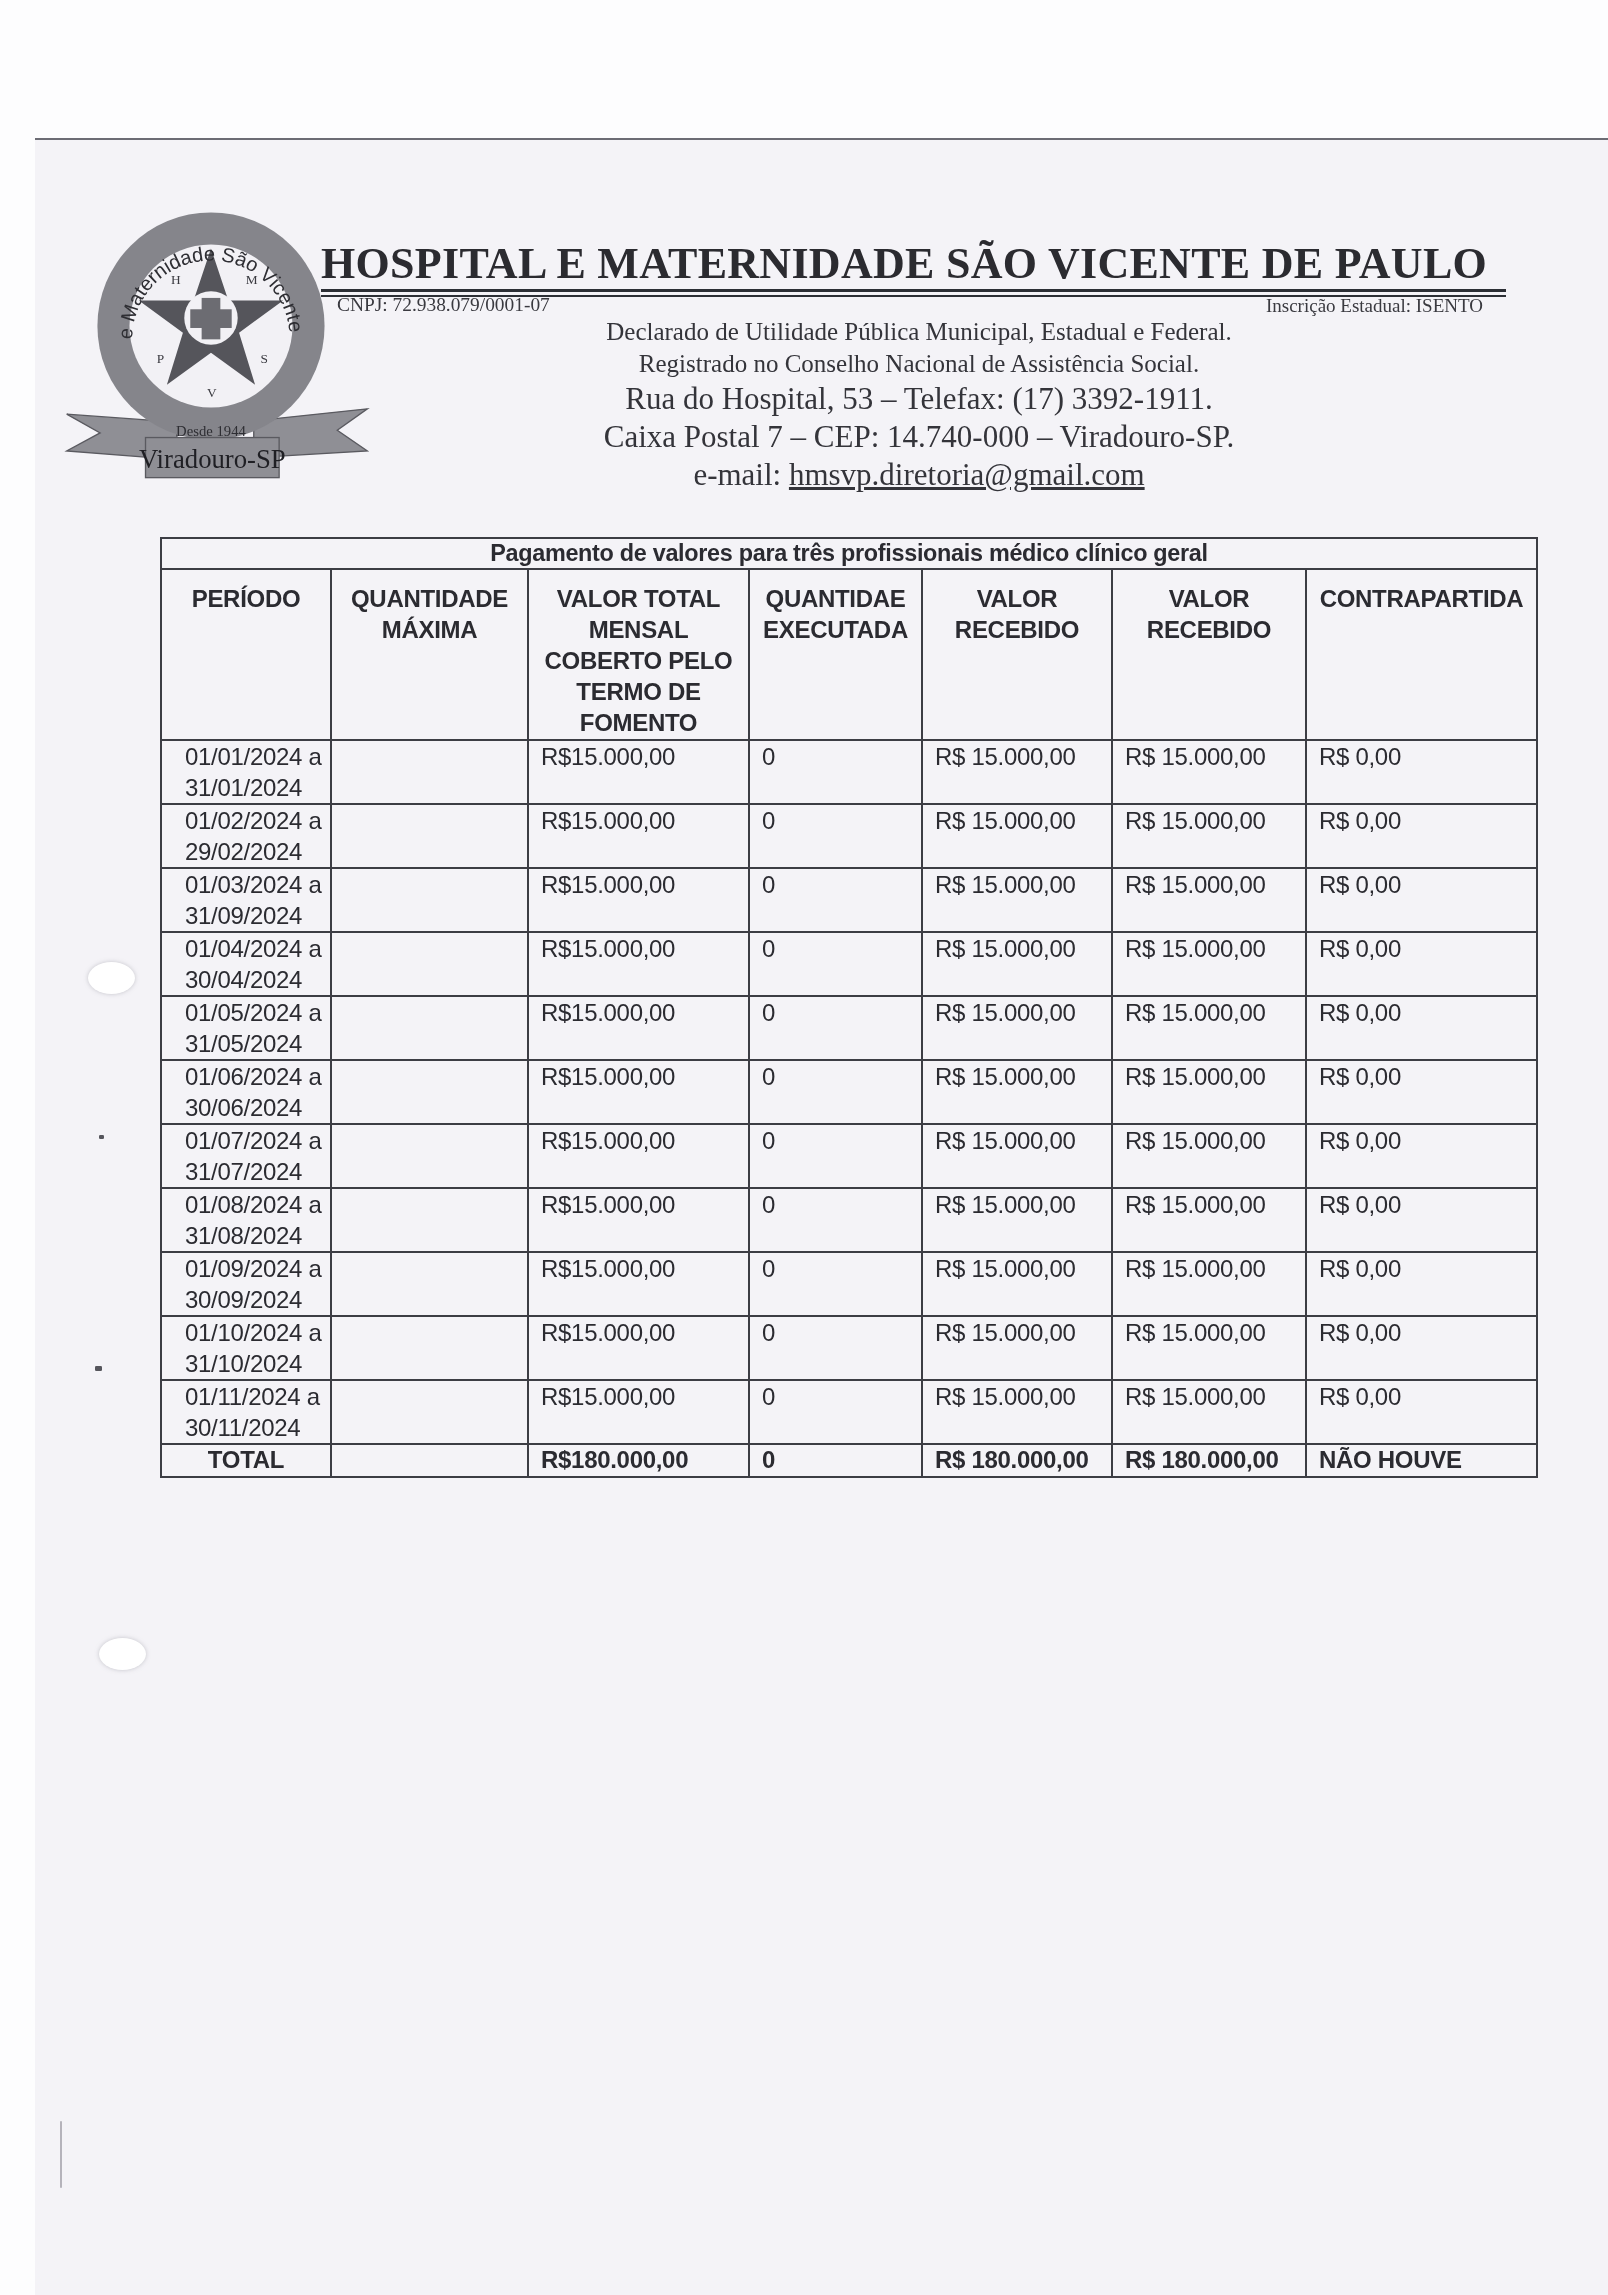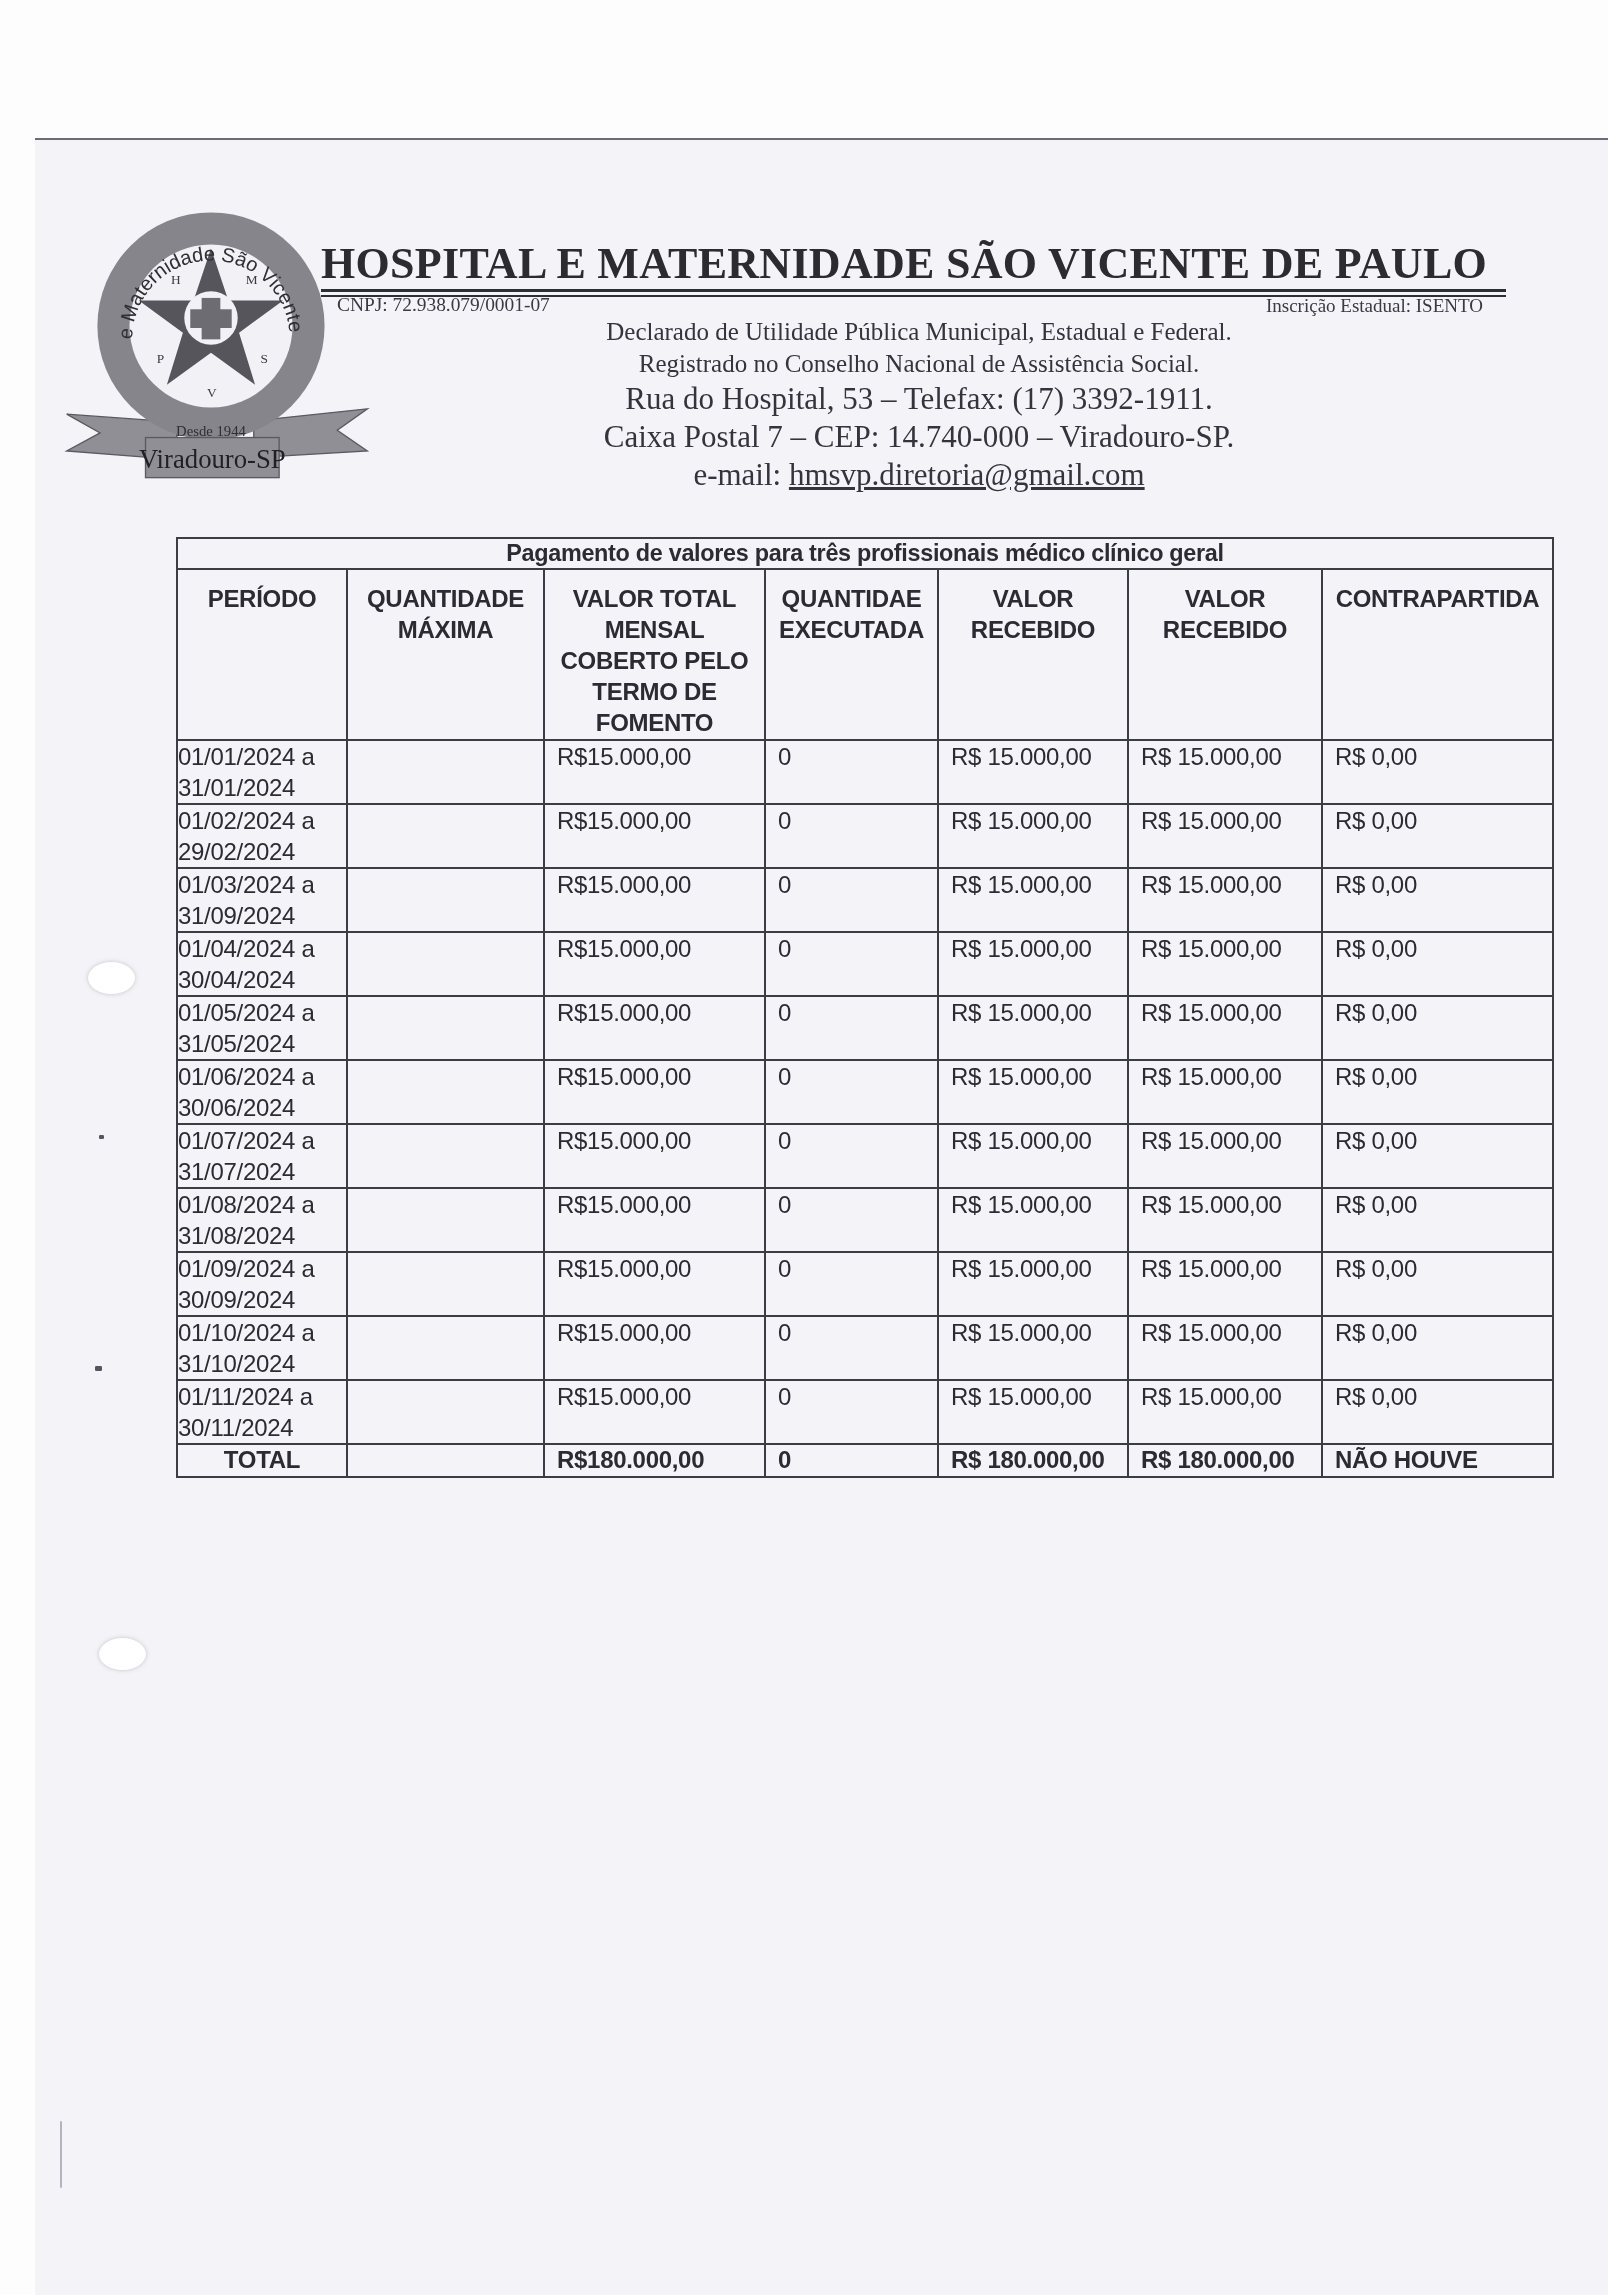--- a/index.html
+++ b/index.html
@@ -44,38 +44,38 @@
   }
   .lh-decl { top: 318px; font-size: 25px; }
   .lh-reg  { top: 350px; font-size: 25px; }
   .lh-rua  { top: 381px; font-size: 31px; }
   .lh-cx   { top: 419px; font-size: 31px; }
   .lh-mail { top: 457px; font-size: 31px; }
   .lh-mail .email { text-decoration: underline; }
 
   
   .tbl {
-    position: absolute; left: 176px; top: 537px; width: 1376px;
+    position: absolute; left: 160px; top: 537px; width: 1376px;
     border-collapse: collapse; table-layout: fixed;
     font-family: "Liberation Sans", sans-serif; color: #2b2b31;
   }
   .tbl td, .tbl th { border: 2px solid #3c3d44; padding: 0; vertical-align: top; }
   .tbl .caption-cell {
     height: 29px; text-align: center; font-weight: bold; font-size: 23.4px;
     line-height: 29px; letter-spacing: -0.3px;
   }
   .tbl th {
     height: 156px; font-weight: bold; font-size: 24px; line-height: 31px;
     text-align: center; padding-top: 13px; letter-spacing: -0.3px;
   }
   .tbl td.cell {
     height: 61px; font-size: 24px; line-height: 31px; padding-left: 12px;
     letter-spacing: -0.3px;
   }
-  .tbl td.cell.period { padding-left: 0; }
+  .tbl td.cell.period { padding-left: 23px; }
   .tbl td.cell.money { padding-top: 0px; }
   .tbl tr.total td.cell { height: 31px; font-weight: bold; line-height: 29px; }
   .tbl tr.total td.cell.total-label { text-align: center; padding-left: 0; }
 </style>
 </head>
 <body>
 
 <div class="paper"></div>
 <div class="hole" style="left:88px; top:962px;"></div>
 <div class="hole" style="left:99px; top:1638px;"></div>

